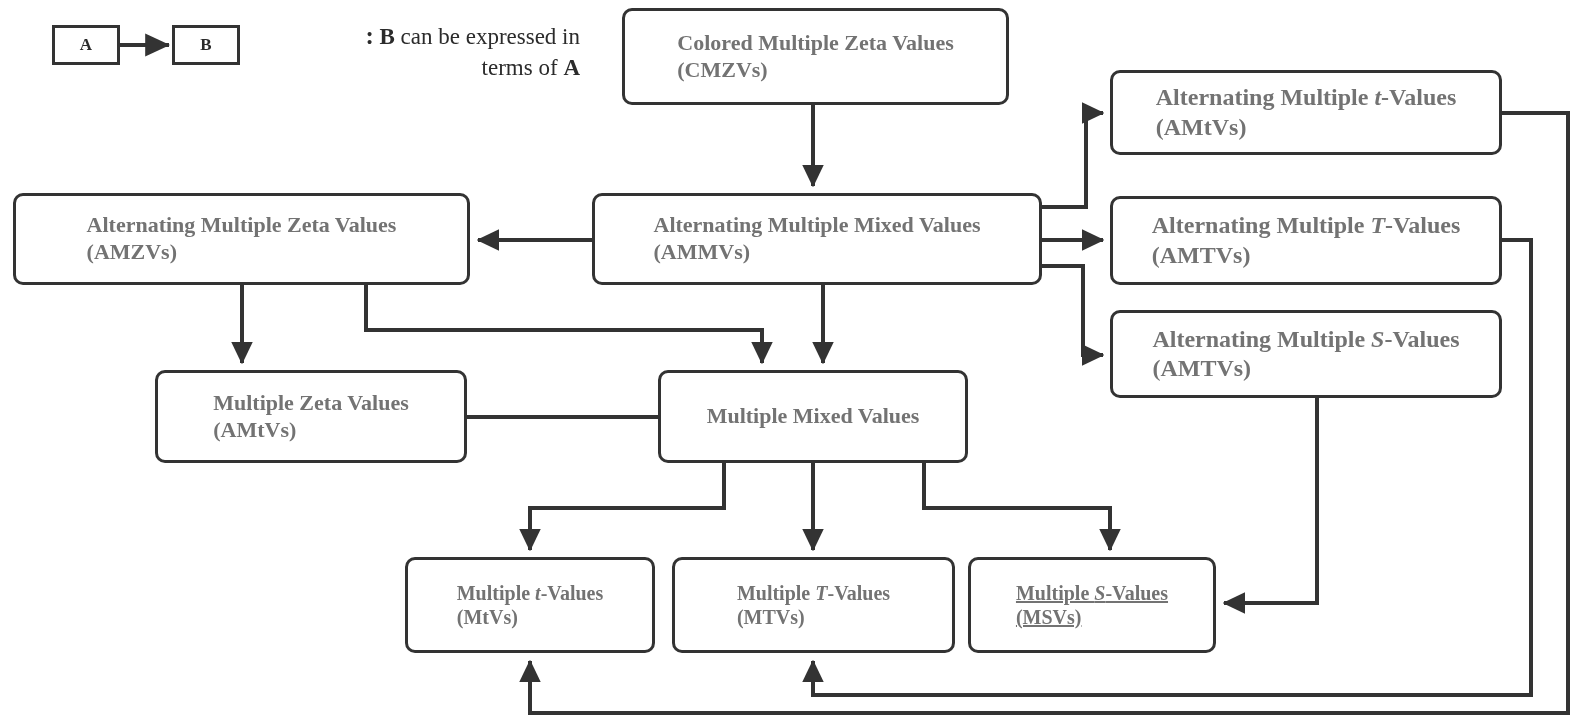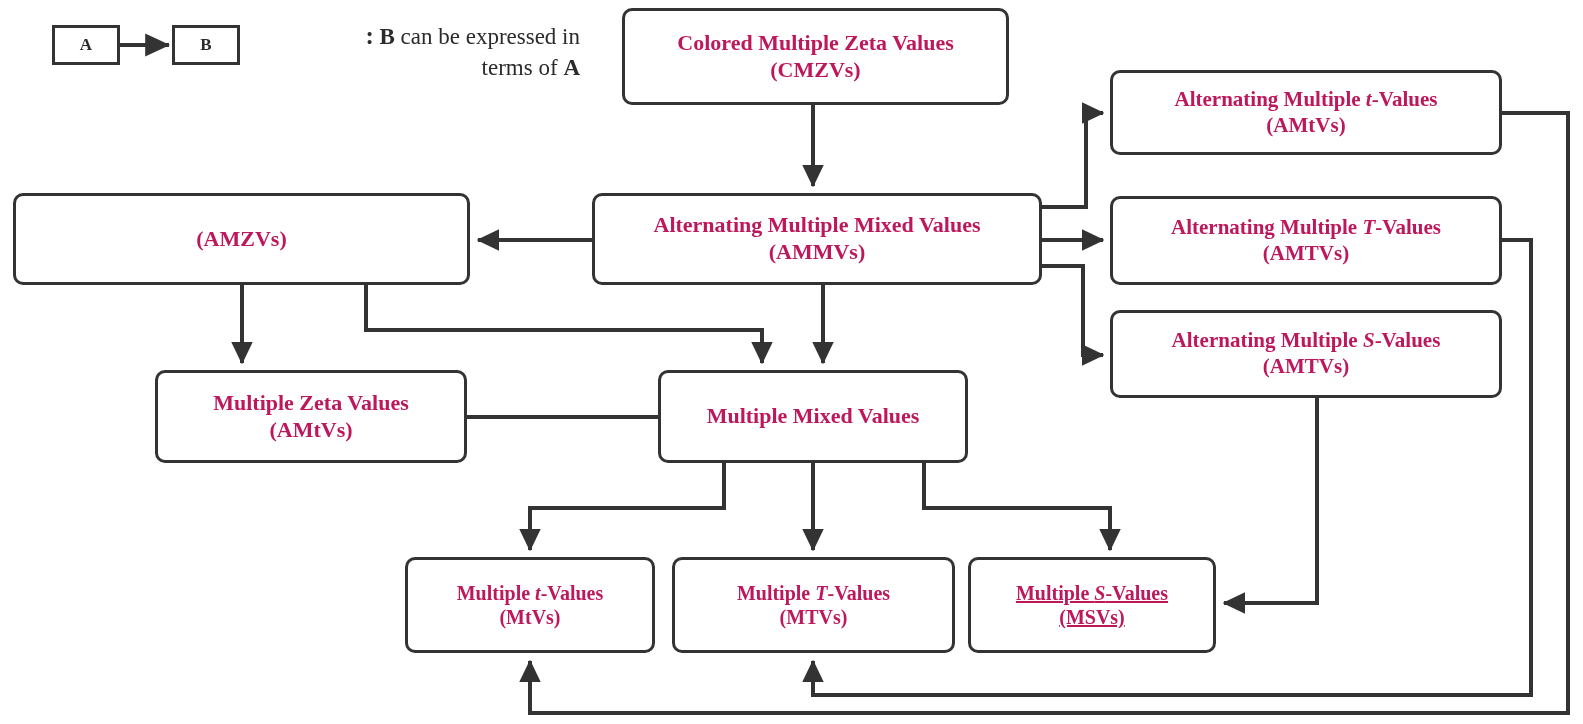--- a/index.html
+++ b/index.html
@@ -7,31 +7,31 @@
   #stage{position:relative;width:1583px;height:724px;background:#fff;overflow:hidden;}
   .node{
     position:absolute;
     box-sizing:border-box;
     border:3px solid #333333;
     border-radius:10px;
     background:#ffffff;
     display:flex;
     align-items:center;
     justify-content:center;
-    text-align:center;
-    color:#be185d;
+    text-align:left;
+    color:#737373;
     font-weight:bold;
     line-height:1.22;
     z-index:3;
   }
   .node .lbl{display:block;padding:0 6px;}
   .node .l1{display:block;}
   .node .l2{display:block;}
   .big{font-size:22px;}
-  .mid{font-size:21px;font-family:Liberation Serif, serif;}
+  .mid{font-size:24px;font-family:Liberation Serif, serif;}
   .sm{font-size:20px;}
   .it{font-style:italic;}
   svg#wires{position:absolute;left:0;top:0;width:1583px;height:724px;z-index:1;}
   
   #legend{position:absolute;left:0;top:0;width:600px;height:120px;z-index:4;}
   .legendbox{
     position:absolute;box-sizing:border-box;border:3px solid #333;background:#fff;
     display:flex;align-items:center;justify-content:center;
     font-weight:bold;font-size:17px;color:#2b2b2b;
   }
@@ -135,20 +135,21 @@
 
   <div class="node mid" style="left:1110px;top:310px;width:392px;height:88px;">
     <span class="lbl">
       <span class="l1"><span>Alternating Multiple </span><span class="it">S</span><span>-Values</span></span>
       <span class="l2">(AMTVs)</span>
     </span>
   </div>
 
   <div class="node big" style="left:13px;top:193px;width:457px;height:92px;">
     <span class="lbl">
+      <span class="l1">Alternating Multiple Zeta Values</span>
       <span class="l2">(AMZVs)</span>
     </span>
   </div>
 
   <div class="node big" style="left:592px;top:193px;width:450px;height:92px;">
     <span class="lbl">
       <span class="l1">Alternating Multiple Mixed Values</span>
       <span class="l2">(AMMVs)</span>
     </span>
   </div>

